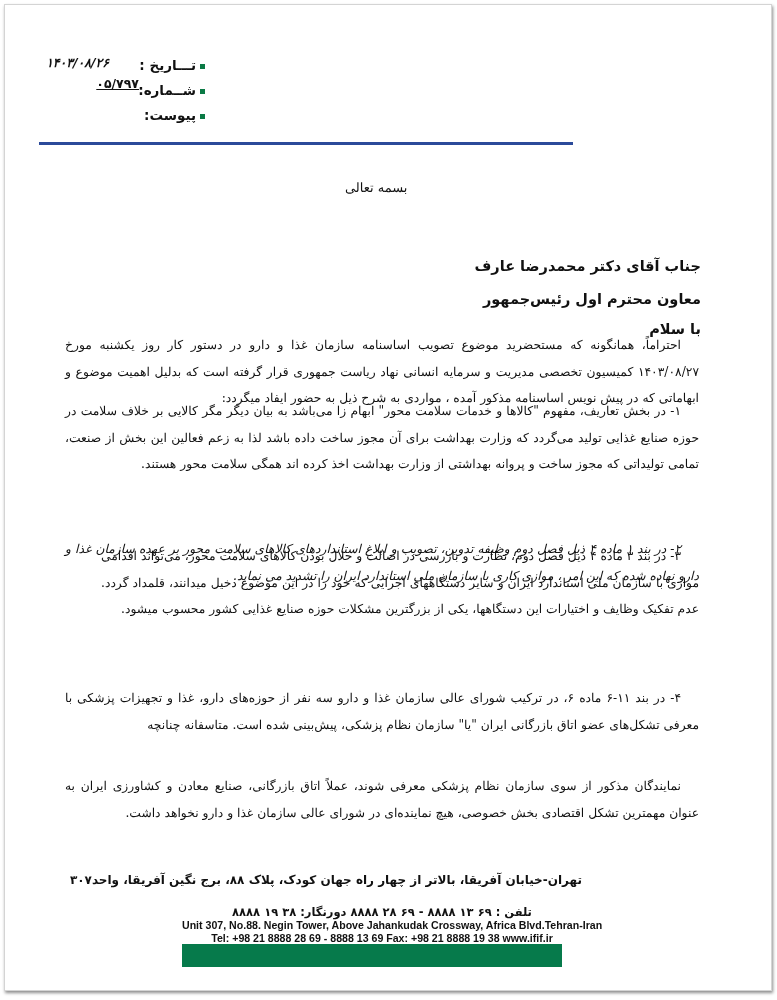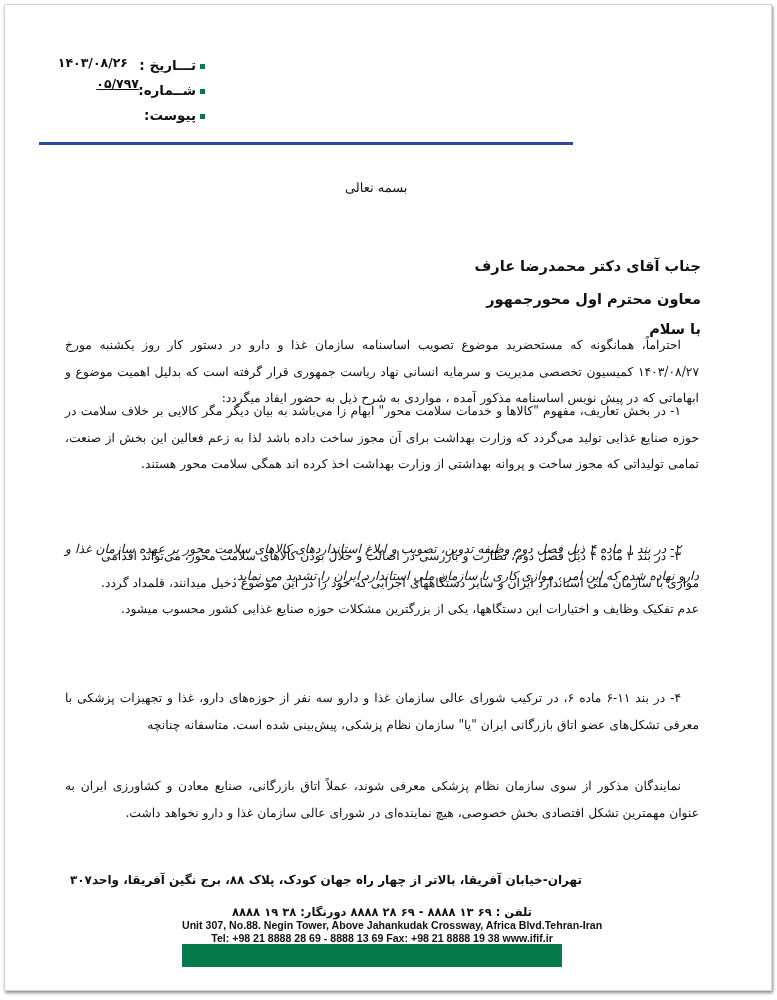--- a/index.html
+++ b/index.html
@@ -8,21 +8,21 @@
     position: absolute; left: 4px; top: 4px; width: 766px; height: 985px;
     background: #fff; border: 1px solid #d4d4d4;
     box-shadow: 1px 2px 3px rgba(0,0,0,0.45);
   }
   
   .meta { position: absolute; top: 52px; left: 40px; width: 160px; direction: rtl; }
   .meta-row { position: relative; height: 25px; font-size: 13.5px; font-weight: bold; color: #111; white-space: nowrap; }
   .meta-label { position: absolute; right: 0; top: 0; }
   .meta-label .bullet { display: inline-block; width: 5px; height: 5px; background: #0a7a45; margin-left: 4px; vertical-align: middle; }
   .meta-value { position: absolute; top: -2px; font-size: 12.5px; letter-spacing: 1px; }
-  .meta-row.date .meta-value { right: 77px; }
+  .meta-row.date .meta-value { right: 96px; font-style: italic; }
   .meta-row.num .meta-value { right: 66px; top: -6px; text-decoration: underline; }
   
   .logo { position: absolute; top: 10px; right: 10px; width: 196px; text-align: center; }
   .logo svg { display: block; margin: 0 auto; }
   .logo-fa { font-size: 10px; color: #222; direction: rtl; margin-top: 2px; font-weight: bold; }
   .logo-en { font-family: "Liberation Sans", sans-serif; font-size: 10.5px; color: #2a3a7a; line-height: 12px; }
   .header-rule { position: absolute; top: 137px; left: 34px; width: 534px; height: 3px; background: #2b4a9a; }
   
   .body-text { position: absolute; left: 60px; right: 72px; direction: rtl; text-align: justify; color: #111; font-family: "DejaVu Serif", serif; }
   .bismillah { position: absolute; top: 175px; left: 340px; font-size: 13px; direction: rtl; color: #111; font-family: "DejaVu Serif", serif; }
@@ -54,21 +54,21 @@
       <span class="meta-label"><span class="bullet"></span><span>پیوست:</span></span>
     </div>
   </div>
 
 
   <div class="header-rule"></div>
 
   <div class="bismillah">بسمه تعالی</div>
 
   <div class="addressee" style="top:228px;">جناب آقای دکتر محمدرضا عارف</div>
-  <div class="addressee" style="top:261px;">معاون محترم اول محور‌جمهور</div>
+  <div class="addressee" style="top:261px;">معاون محترم اول رئیس‌جمهور</div>
   <div class="addressee" style="top:291px;">با سلام</div>
 
   <div class="body-text para indent" style="top:327px;">احتراماً، همانگونه که مستحضرید موضوع تصویب اساسنامه سازمان غذا و دارو در دستور کار روز یکشنبه مورخ ۱۴۰۳/۰۸/۲۷ کمیسیون تخصصی مدیریت و سرمایه انسانی نهاد ریاست جمهوری قرار گرفته است که بدلیل اهمیت موضوع و ابهاماتی که در پیش نویس اساسنامه مذکور آمده ، مواردی به شرح ذیل به حضور ایفاد میگردد:</div>
   <div class="body-text para indent" style="top:393px;">۱- در بخش تعاریف، مفهوم "کالاها و خدمات سلامت محور" ابهام زا می‌باشد به بیان دیگر مگر کالایی بر خلاف سلامت در حوزه صنایع غذایی تولید می‌گردد که وزارت بهداشت برای آن مجوز ساخت داده باشد لذا به زعم فعالین این بخش از صنعت، تمامی تولیداتی که مجوز ساخت و پروانه بهداشتی از وزارت بهداشت اخذ کرده اند همگی سلامت محور هستند.</div>
   <div class="body-text para indent" style="top:531px;font-style:italic;">۲- در بند ۱ ماده ۴ ذیل فصل دوم وظیفه تدوین، تصویب و ابلاغ استانداردهای کالاهای سلامت محور بر عهده سازمان غذا و دارو نهاده شده که این امر ، موازی کاری با سازمان ملی استاندارد ایران را تشدید می نماید.</div>
   <div class="body-text para indent" style="top:538px;margin-left:36px;">۳- در بند ۳ ماده ۴ ذیل فصل دوم، نظارت و بازرسی در اصالت و حلال بودن کالاهای سلامت محور، می‌تواند اقدامی موازی با سازمان ملی استاندارد ایران و سایر دستگاههای اجرایی که خود را در این موضوع دخیل میدانند، قلمداد گردد. عدم تفکیک وظایف و اختیارات این دستگاهها، یکی از بزرگترین مشکلات حوزه صنایع غذایی کشور محسوب میشود.</div>
   <div class="body-text para indent" style="top:680px;">۴- در بند ۱۱-۶ ماده ۶، در ترکیب شورای عالی سازمان غذا و دارو سه نفر از حوزه‌های دارو، غذا و تجهیزات پزشکی با معرفی تشکل‌های عضو اتاق بازرگانی ایران "یا" سازمان نظام پزشکی، پیش‌بینی شده است. متاسفانه چنانچه</div>
   <div class="body-text para indent" style="top:740px;margin-top:28px;">نمایندگان مذکور از سوی سازمان نظام پزشکی معرفی شوند، عملاً اتاق بازرگانی، صنایع معادن و کشاورزی ایران به عنوان مهمترین تشکل اقتصادی بخش خصوصی، هیچ نماینده‌ای در شورای عالی سازمان غذا و دارو نخواهد داشت.</div>
 
   <div class="footer">

